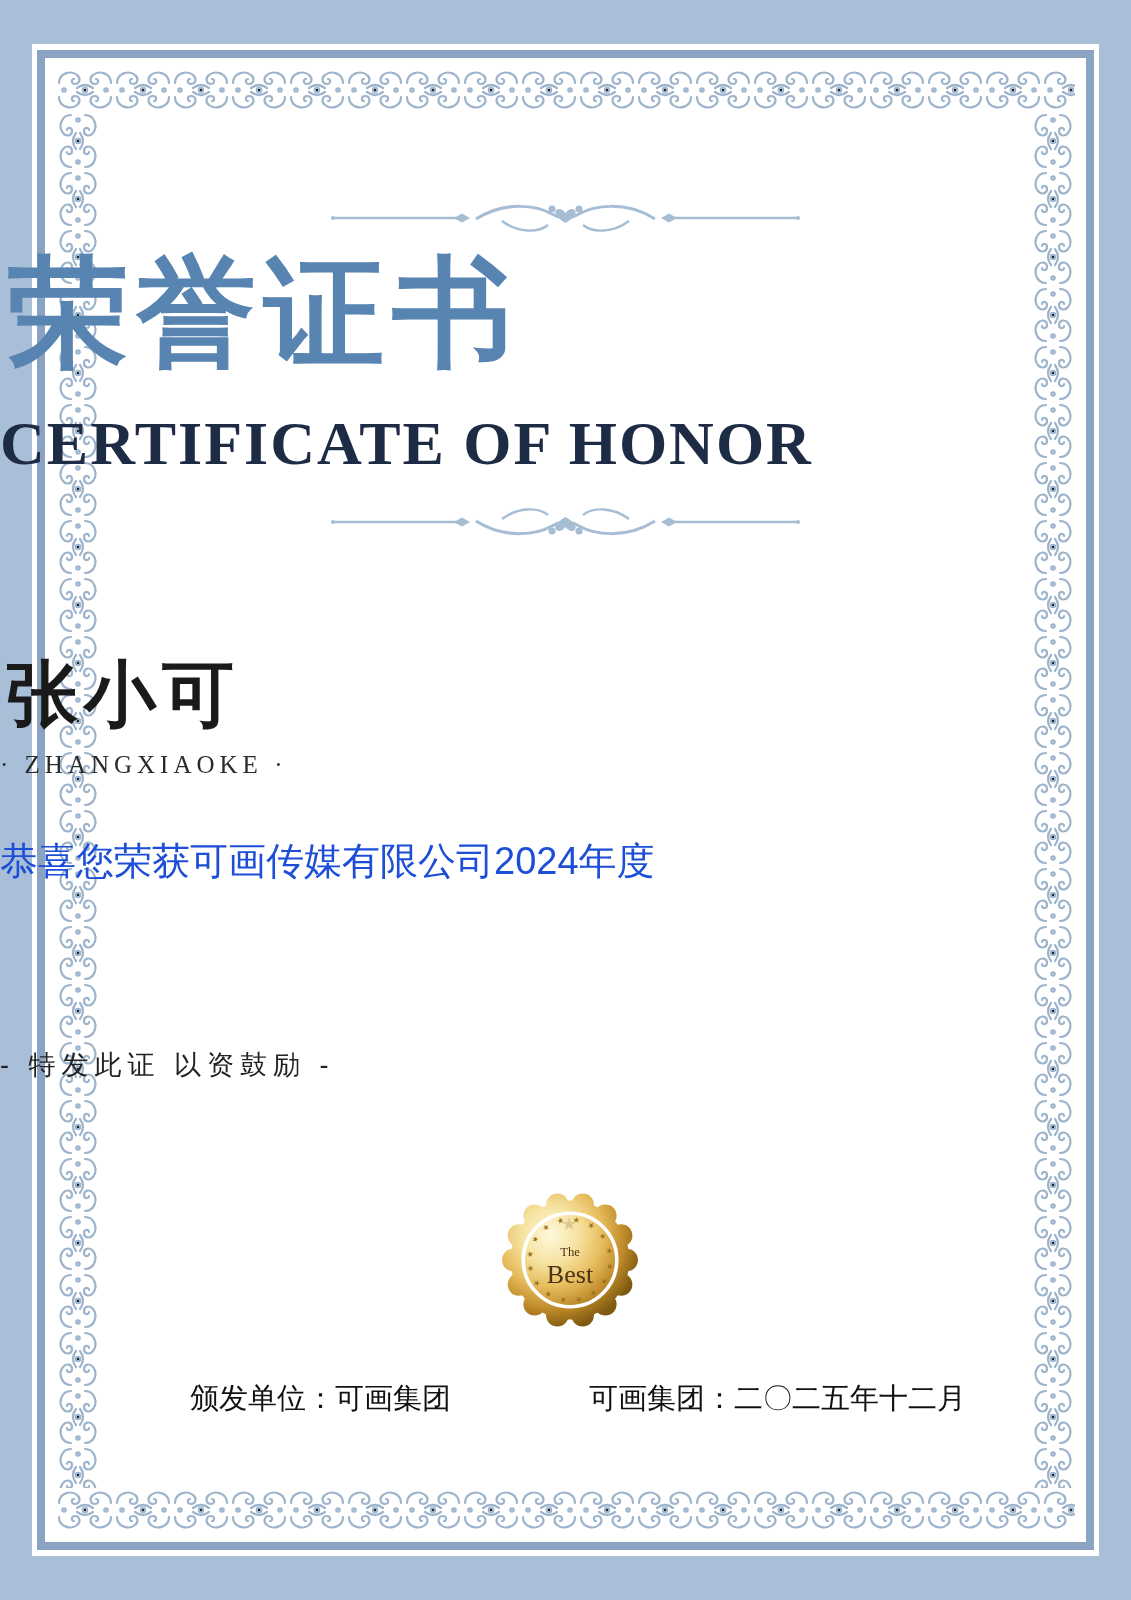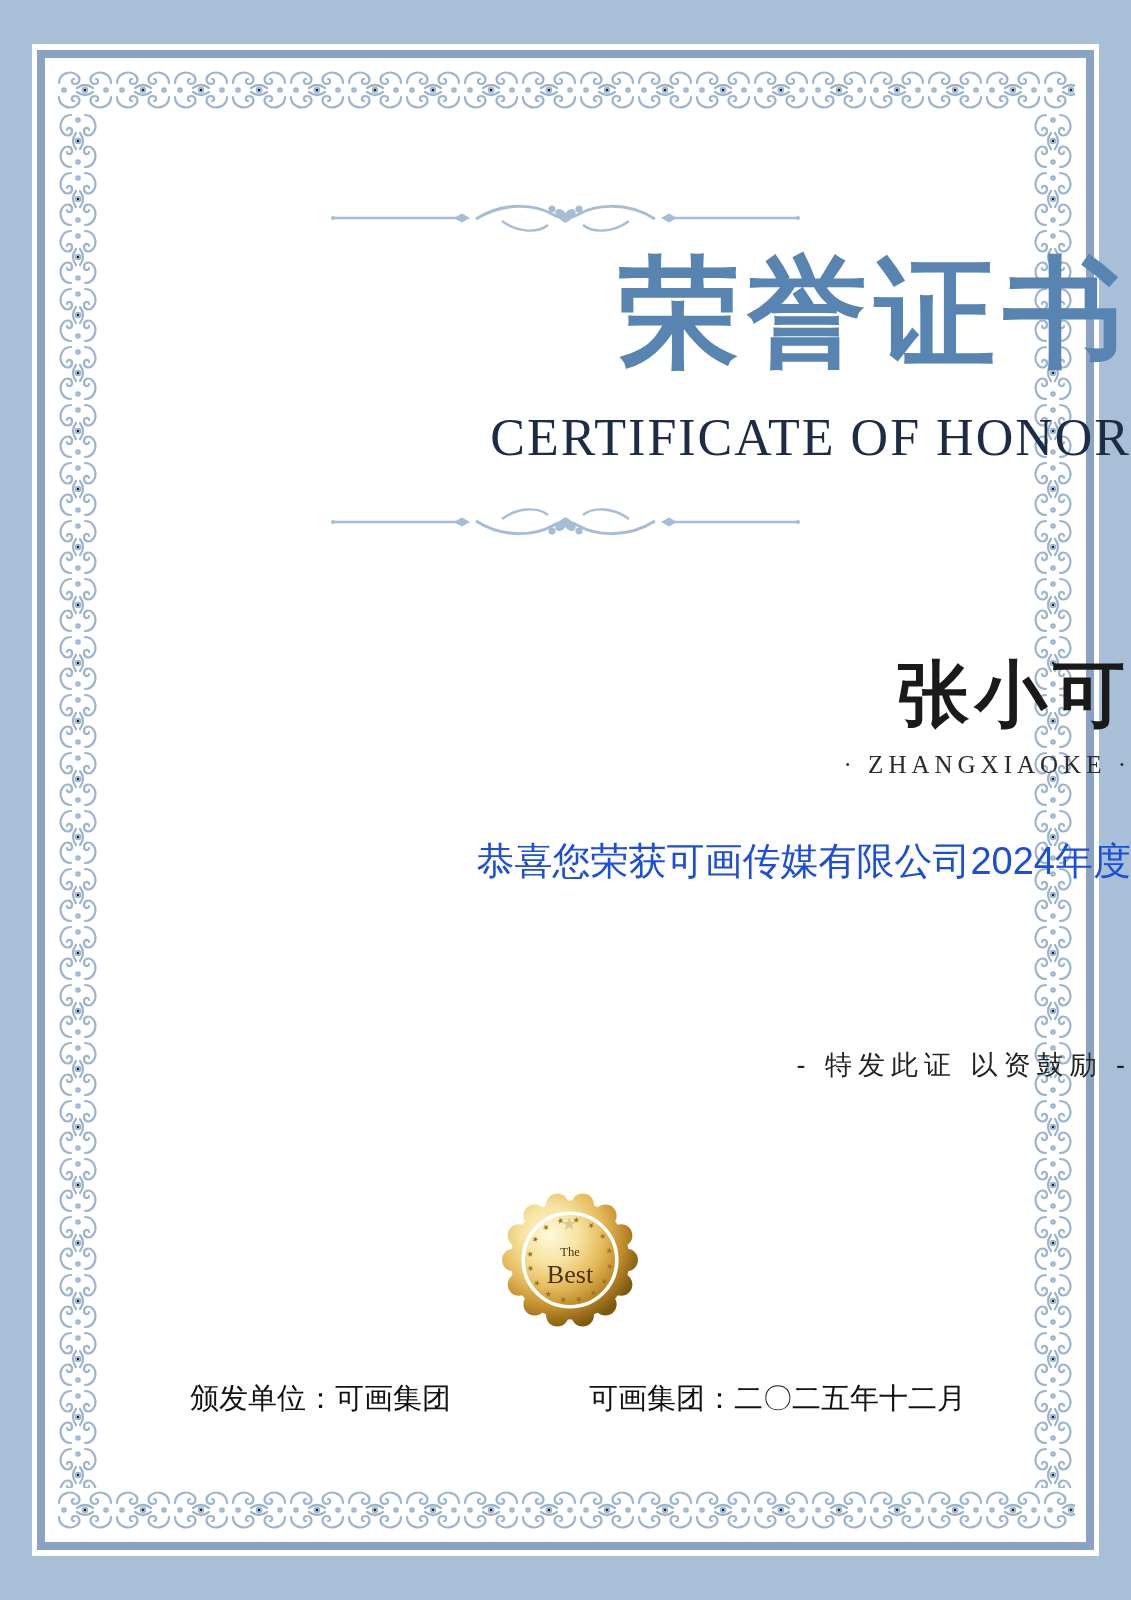--- a/index.html
+++ b/index.html
@@ -16,29 +16,29 @@
   .mat{position:absolute; top:44px; bottom:44px; left:32px; right:32px; background:#ffffff;}
   .frame-line{position:absolute; top:50px; bottom:50px; left:37px; right:37px;
     border:8px solid var(--c-line);}
   .lace-border{position:absolute; left:0; top:0; width:1131px; height:1600px;}
   .lace-border path, .lace-border circle{stroke:var(--c-lace);}
   .flourish{position:absolute; left:330px; width:471px; height:40px;}
   .flourish-top{top:198px;}
   .flourish-bottom{top:502px; transform:scaleY(-1);}
   .flourish .ln{stroke:var(--c-flourish); fill:none;}
   .flourish .fl{fill:var(--c-flourish);}
-  .txt{position:absolute; left:0; right:0; text-align:right; margin:0; line-height:1;}
+  .txt{position:absolute; left:0; right:0; text-align:left; margin:0; line-height:1;}
   .title-cn{top:252px; font-size:120px; letter-spacing:8px; text-indent:8px; font-weight:900;
     color:var(--c-blue); font-family:"DejaVu Serif","Liberation Serif",serif;}
-  .title-en{top:412px; font-size:52px; letter-spacing:2px; font-weight:400;
+  .title-en{top:412px; font-size:62px; letter-spacing:2px; font-weight:700;
     color:var(--c-navy); font-family:"Liberation Serif","DejaVu Serif",serif;}
   .name{top:658px; font-size:72px; letter-spacing:6px; text-indent:6px; font-weight:700;
-    color:var(--c-text);margin-left:17px;}
+    color:var(--c-text);}
   .pinyin{top:752px; font-size:25px; letter-spacing:5px; color:#2b2b2b;
-    font-family:"Liberation Serif","DejaVu Serif",serif;padding-left:36px;}
+    font-family:"Liberation Serif","DejaVu Serif",serif;}
   .congrats{top:842px; font-size:38px; color:#1d4ed8; font-weight:400;}
   .award{top:916px; font-size:94px; letter-spacing:2px; text-indent:2px; font-weight:900;
     color:var(--c-blue); font-family:"DejaVu Serif","Liberation Serif",serif;}
   .encourage{top:1052px; font-size:27px; letter-spacing:6px; font-weight:500; color:#222222;}
   .badge{position:absolute; left:498px; top:1188px; width:144px; height:144px;}
   .badge .btxt{fill:var(--c-badge_text); font-family:"Liberation Serif","DejaVu Serif",serif;}
   .badge .star-ring{fill:var(--c-star); letter-spacing:3px;}
   .badge .big-star{fill:var(--c-big_star);}
   .footer-item{position:absolute; top:1382px; font-size:29px; color:#111111; line-height:1.15;}
   .footer-issuer{left:190px;font-family:Liberation Serif, serif;}

